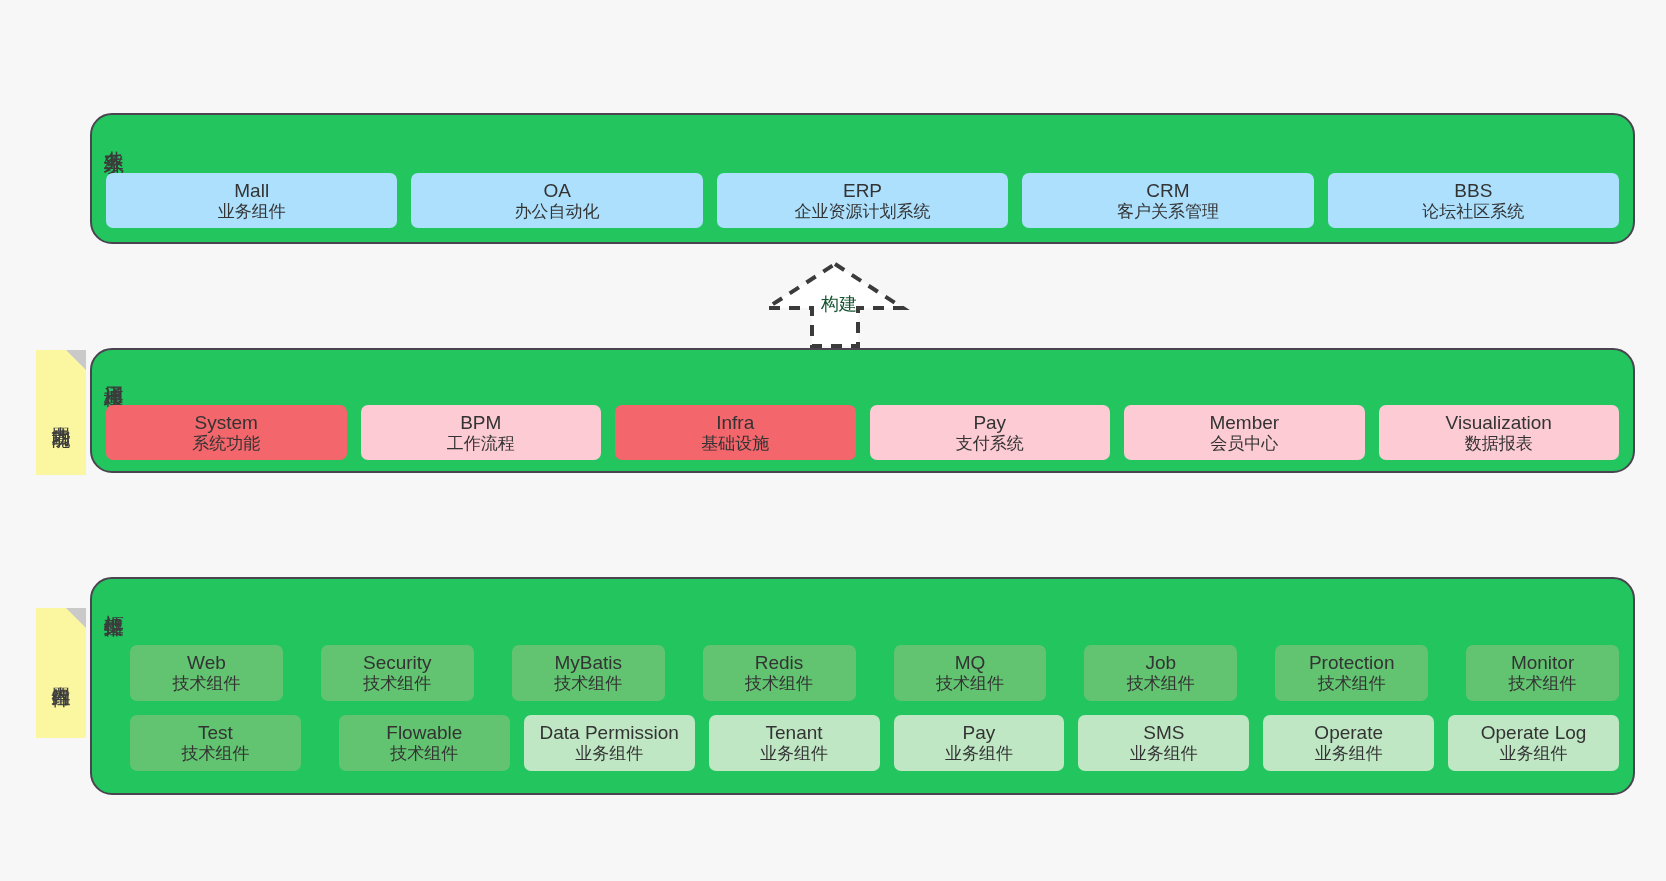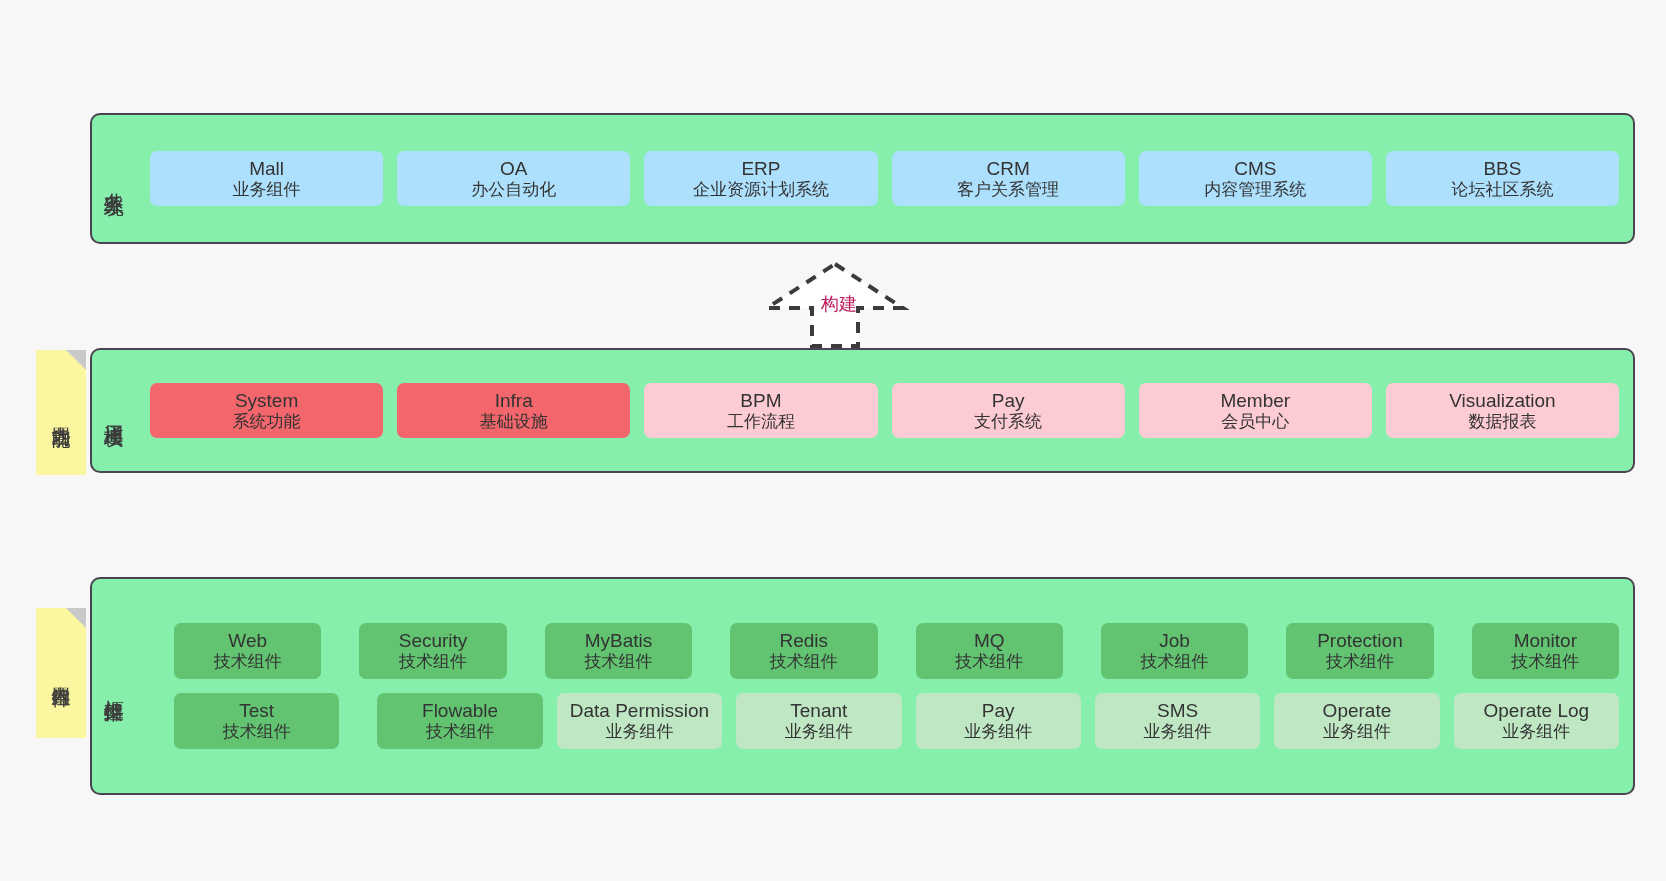--- a/index.html
+++ b/index.html
@@ -20,25 +20,26 @@
   #canvas {
     position: absolute;
     left: 0; top: 0;
     width: 1666px;
     height: 881px;
   }
 
   
   .layer {
     position: absolute;
-    background: #86efac;
+    background: #22c55e;
     border: 2px solid #4a4450;
-    border-radius: 10px;
-    box-sizing: border-box;
-    display: flex;
+    border-radius: 22px;
+    box-sizing: border-box;
+    display: flex;
+    flex-direction: column;
     align-items: stretch;
   }
 
   .layer-title {
     width: 44px;
     flex: 0 0 44px;
     display: flex;
     align-items: center;
     justify-content: center;
     font-size: 20px;
@@ -125,21 +126,21 @@
   }
 
   
   .connector {
     position: absolute;
   }
   .connector svg { display: block; }
   .connector .conn-label {
     position: absolute;
     font-size: 18px;
-    color: #be185d;
+    color: #14532d;
     background: transparent;
     white-space: nowrap;
   }
 </style>
 </head>
 <body>
 
 <div id="canvas">
 
   <div class="layer" id="layer-business" style="left:90px; top:113px; width:1545px; height:131px;">
@@ -154,24 +155,20 @@
           <span class="n-title">OA</span>
           <span class="n-sub">办公自动化</span>
         </div>
         <div class="node c-blue">
           <span class="n-title">ERP</span>
           <span class="n-sub">企业资源计划系统</span>
         </div>
         <div class="node c-blue">
           <span class="n-title">CRM</span>
           <span class="n-sub">客户关系管理</span>
-        </div>
-        <div class="node c-blue">
-          <span class="n-title">CMS</span>
-          <span class="n-sub">内容管理系统</span>
         </div>
         <div class="node c-blue">
           <span class="n-title">BBS</span>
           <span class="n-sub">论坛社区系统</span>
         </div>
       </div>
     </div>
   </div>
 
   <div class="connector" id="conn-build" style="left:755px; top:258px; width:160px; height:92px;">
@@ -187,29 +184,29 @@
   </div>
 
   <div class="layer" id="layer-common" style="left:90px; top:348px; width:1545px; height:125px;">
     <div class="layer-title">通用模块</div>
     <div class="layer-body">
       <div class="box-row">
         <div class="node c-red">
           <span class="n-title">System</span>
           <span class="n-sub">系统功能</span>
         </div>
+        <div class="node c-pink">
+          <span class="n-title">BPM</span>
+          <span class="n-sub">工作流程</span>
+        </div>
         <div class="node c-red">
           <span class="n-title">Infra</span>
           <span class="n-sub">基础设施</span>
         </div>
         <div class="node c-pink">
-          <span class="n-title">BPM</span>
-          <span class="n-sub">工作流程</span>
-        </div>
-        <div class="node c-pink">
           <span class="n-title">Pay</span>
           <span class="n-sub">支付系统</span>
         </div>
         <div class="node c-pink">
           <span class="n-title">Member</span>
           <span class="n-sub">会员中心</span>
         </div>
         <div class="node c-pink">
           <span class="n-title">Visualization</span>
           <span class="n-sub">数据报表</span>

